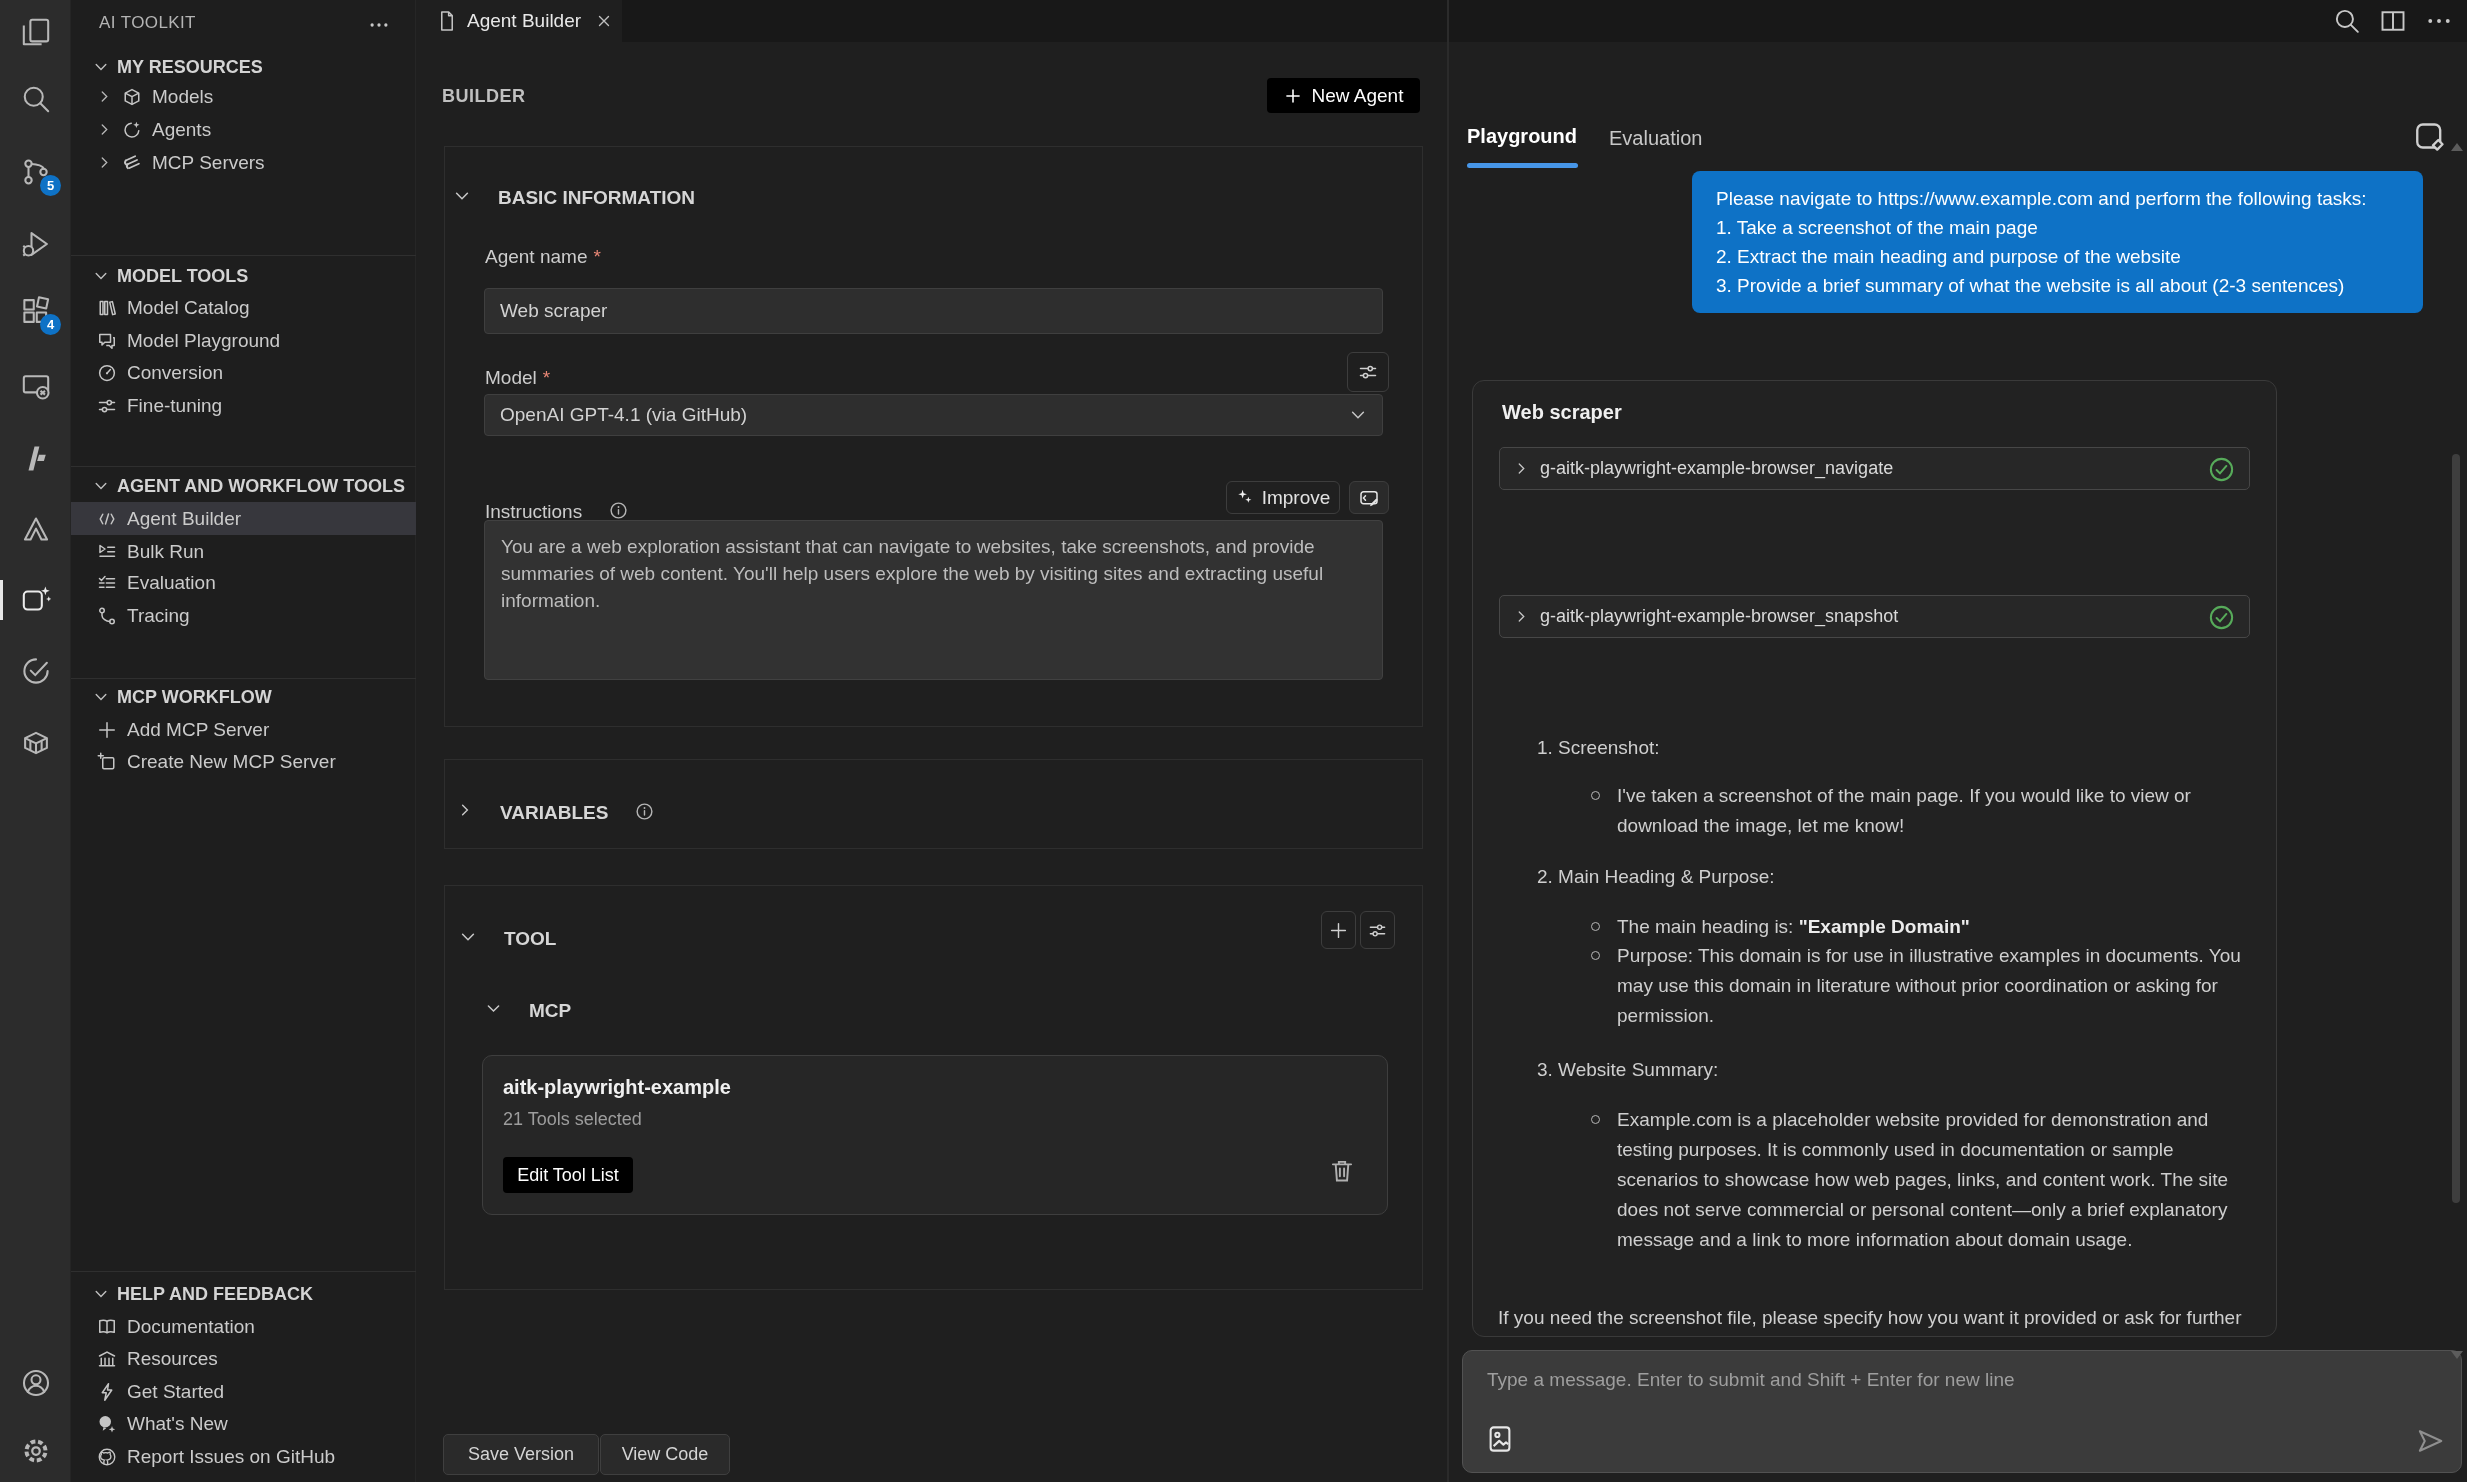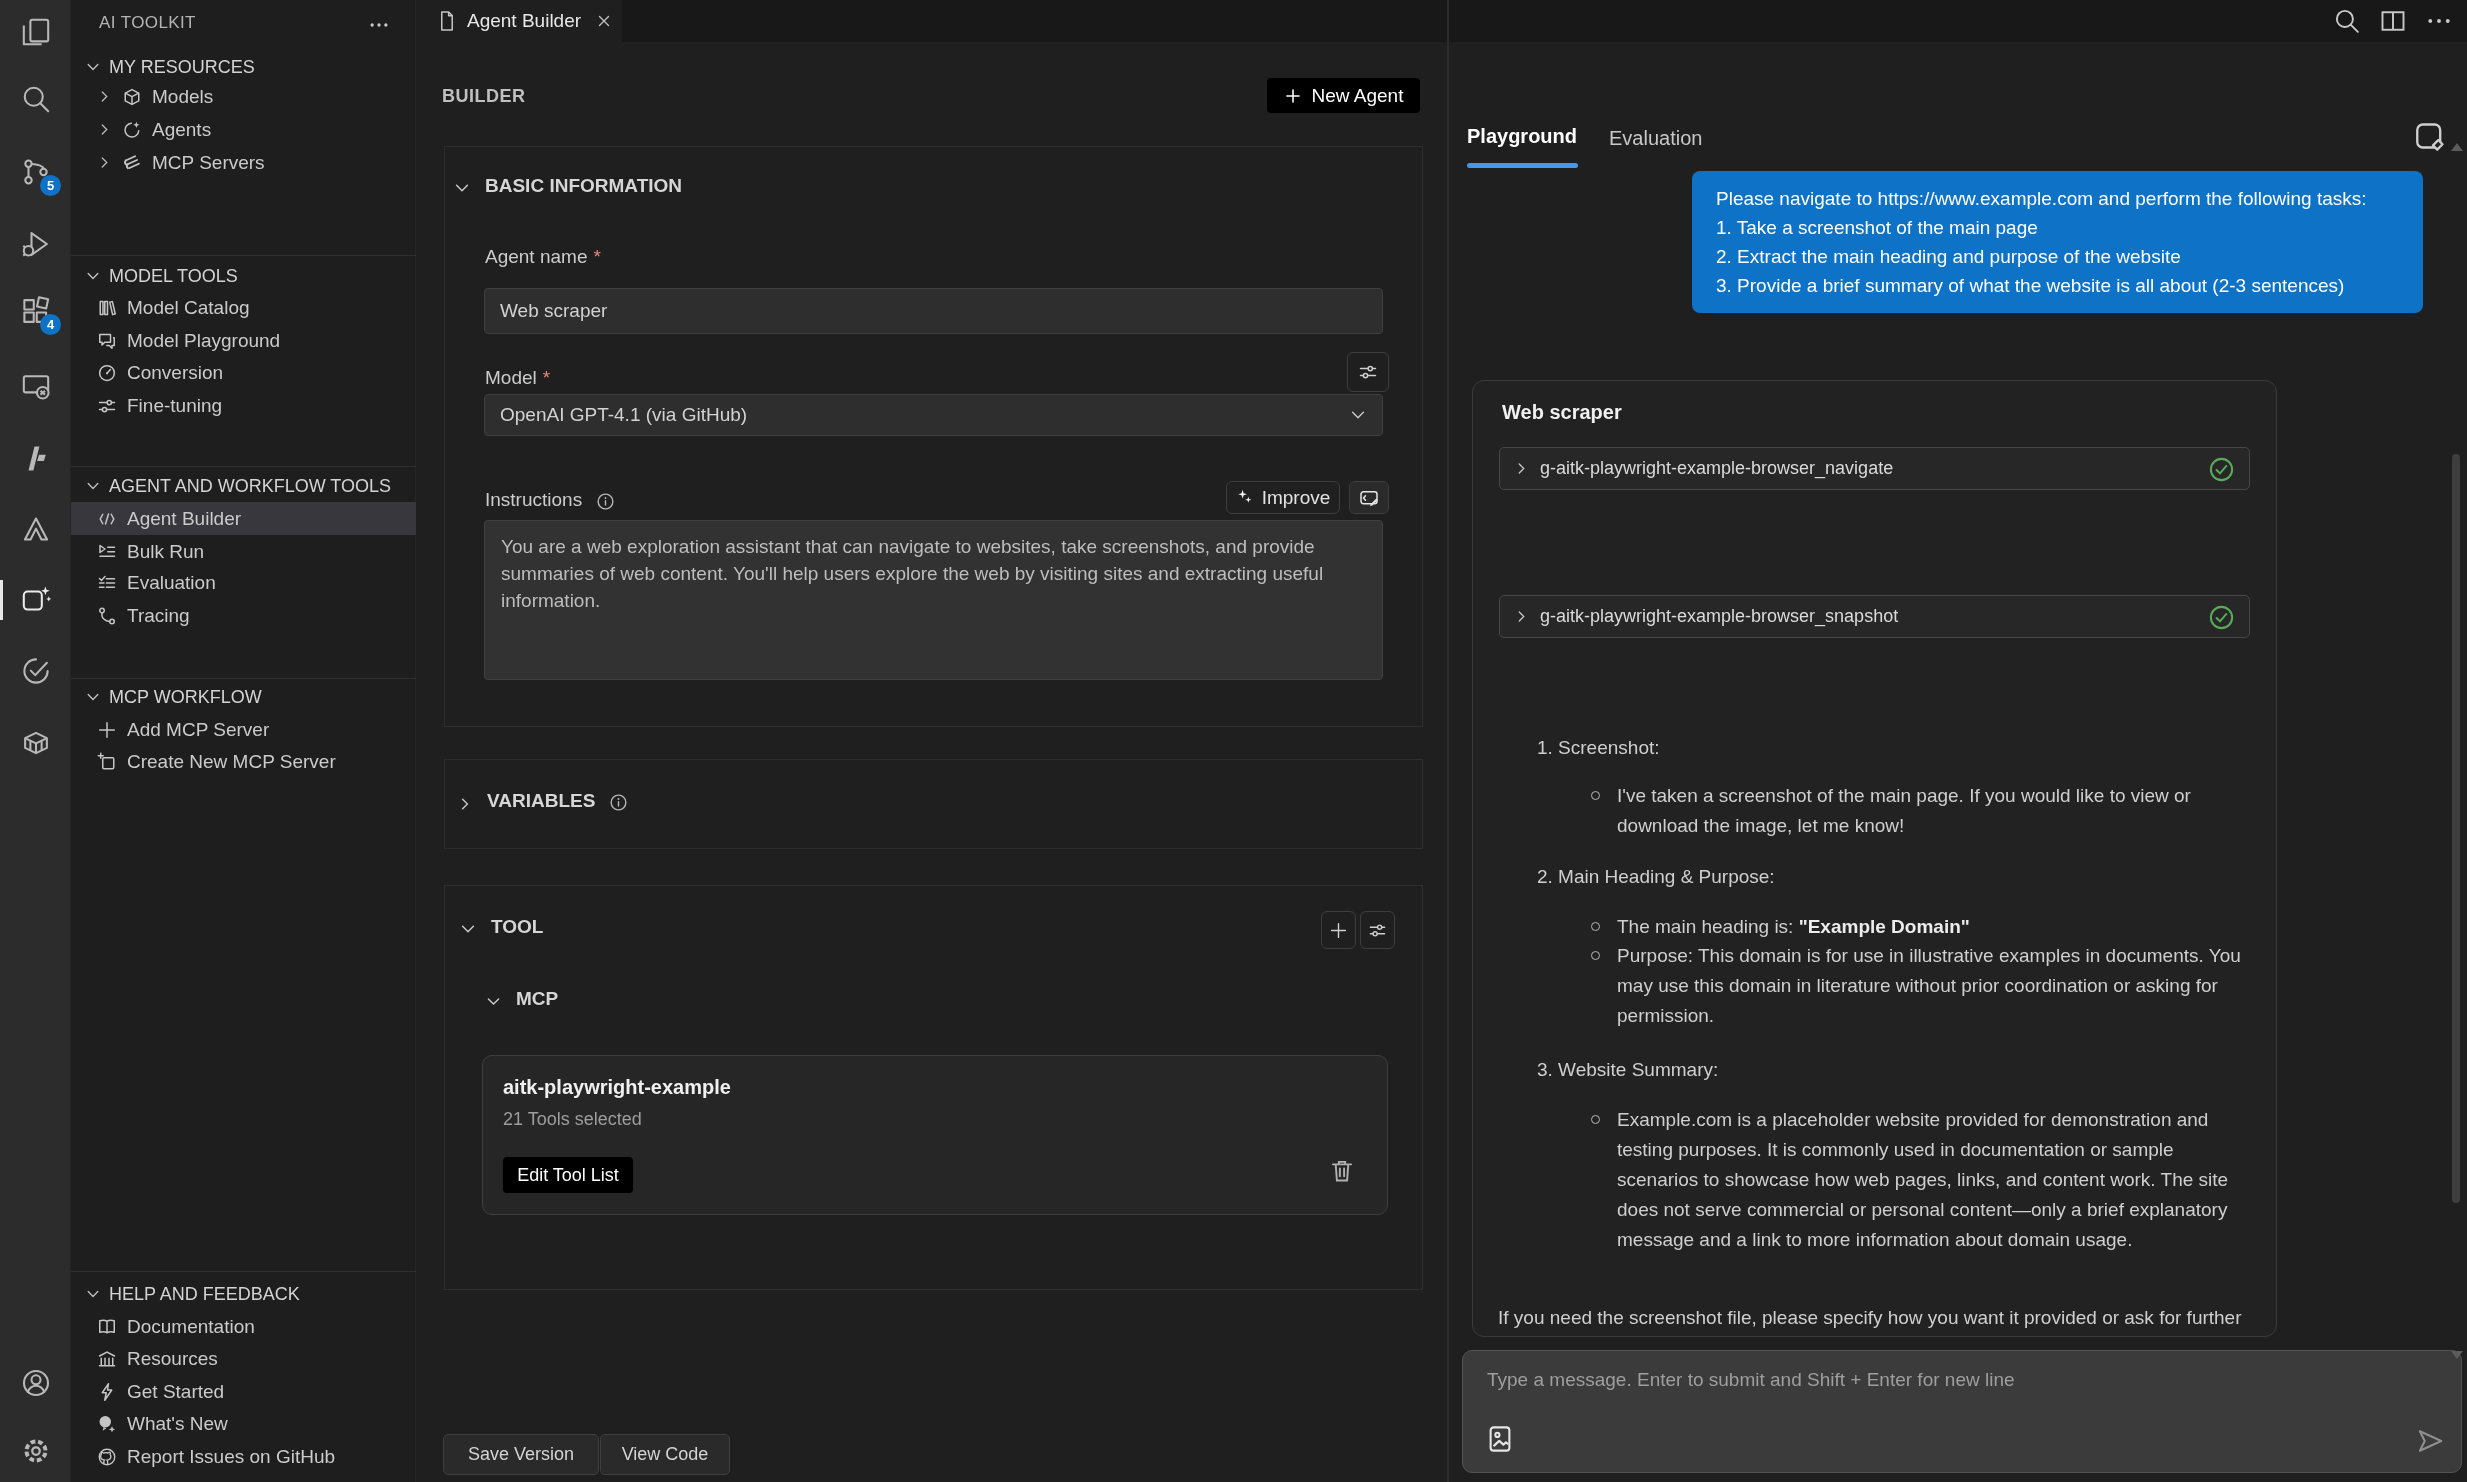--- a/index.html
+++ b/index.html
@@ -17,21 +17,21 @@
   .activity-bar { position:absolute; left:0; top:0; width:71px; height:1482px; background:#2c2c2c; border-right:1px solid #252525; }
   .ab-item { position:absolute; left:0; width:71px; height:40px; display:flex; align-items:center; justify-content:center; color:#b8b8b8; cursor:pointer; }
   .ab-item.active { color:#eaeaea; }
   .ab-item.active::before { content:""; position:absolute; left:0; top:0; width:3px; height:40px; background:#e8e8e8; }
   .ab-badge { position:absolute; right:10px; bottom:-4px; min-width:21px; height:21px; border-radius:11px; background:#0e72c6; color:#fff; font-size:13px; line-height:21px; text-align:center; font-weight:bold; }
 
   
   .sidebar { position:absolute; left:71px; top:0; width:345px; height:1482px; background:#1e1e1e; border-right:1px solid #262626; }
   .sb-title { position:absolute; left:28px; top:13px; font-size:17px; color:#b4b4b4; letter-spacing:0.4px; }
   .s-sep { position:absolute; left:0; width:345px; height:1px; background:#2f2f2f; }
-  .s-head { position:absolute; left:4px; width:345px; height:28px; display:flex; align-items:center; color:#d4d4d4; font-weight:normal; font-size:18px; cursor:pointer;text-align:right; }
+  .s-head { position:absolute; left:12px; width:345px; height:28px; display:flex; align-items:center; color:#d4d4d4; font-weight:bold; font-size:18px; cursor:pointer;text-align:right; }
   .s-head .chev { margin-left:10px; margin-right:8px; color:#c0c0c0; }
   .s-item { position:absolute; left:0; width:345px; height:33px; display:flex; align-items:center; font-size:19px; color:#cbcbcb; cursor:pointer; }
   .s-item.selected { background:#37373d; }
   .s-item .tchev { margin-left:26px; margin-right:10px; color:#b8b8b8; }
   .s-item .s-icon { margin-left:26px; margin-right:10px; color:#c5c5c5; }
   .s-item.tree .s-icon { margin-left:0; }
 
   
   .tabstrip { position:absolute; left:416px; top:0; width:2051px; height:42px; background:#181818; }
   .tab { position:absolute; left:0; top:0; width:206px; height:42px; background:#1f1f1f; display:flex; align-items:center; cursor:pointer; }
@@ -39,21 +39,21 @@
   .tab .tlabel { margin-left:9px; font-size:19px; color:#e8e8e8; }
   .tab .tclose { margin-left:14px; color:#c0c0c0; }
   .strip-actions { position:absolute; right:14px; top:7px; display:flex; gap:18px; color:#c8c8c8; }
   .strip-actions > div { cursor:pointer; }
 
   
   .editor { position:absolute; left:416px; top:42px; width:1032px; height:1440px; background:#1f1f1f; }
   .builder-title { position:absolute; left:26px; top:44px; font-size:18px; font-weight:bold; color:#c0c0c0; letter-spacing:0.5px; }
   .btn-blue { background:#000000; color:#fff; border:none; border-radius:4px; font-size:19px; font-family:inherit; display:flex; align-items:center; justify-content:center; gap:10px; cursor:pointer; }
   .card { position:absolute; background:#1f1f1f; border:1px solid #2e2e2e; }
-  .sec-head { position:absolute; display:flex; align-items:flex-end; gap:14px; font-size:19px; font-weight:bold; color:#d6d6d6; cursor:pointer; }
+  .sec-head { position:absolute; display:flex; align-items:flex-start; gap:27px; font-size:19px; font-weight:bold; color:#d6d6d6; cursor:pointer;margin-top:12px; }
   .sec-head .info { color:#b5b5b5; }
   .field-label { position:absolute; font-size:19px; color:#cccccc; }
   .req { color:#e98776; margin-left:6px; }
   .t-input { position:absolute; background:#2e2e2e; border:1px solid #3f3f3f; border-radius:4px; font-size:19px; color:#d2d2d2; display:flex; align-items:center; padding:0 15px; }
   .t-select { justify-content:space-between; cursor:pointer; }
   .icon-btn { position:absolute; background:transparent; border:1px solid #3d3d3d; border-radius:6px; display:flex; align-items:center; justify-content:center; color:#cfcfcf; cursor:pointer; }
   .improve-btn { position:absolute; background:#202020; border:1px solid #3d3d3d; border-radius:6px; display:flex; align-items:center; gap:9px; justify-content:center; color:#e2e2e2; font-size:19px; cursor:pointer; }
   .textarea { position:absolute; background:#323232; border:1px solid #414141; border-radius:4px; padding:12px 16px; font-size:19px; line-height:27px; color:#bdbdbd; }
   .mcp-card { position:absolute; background:#262626; border:1px solid #3e3e3e; border-radius:10px; }
   .btn-dark { position:absolute; background:#2a2a2a; border:1px solid #3f3f3f; border-radius:5px; color:#d4d4d4; font-size:18px; display:flex; align-items:center; justify-content:center; cursor:pointer; font-family:inherit; }

